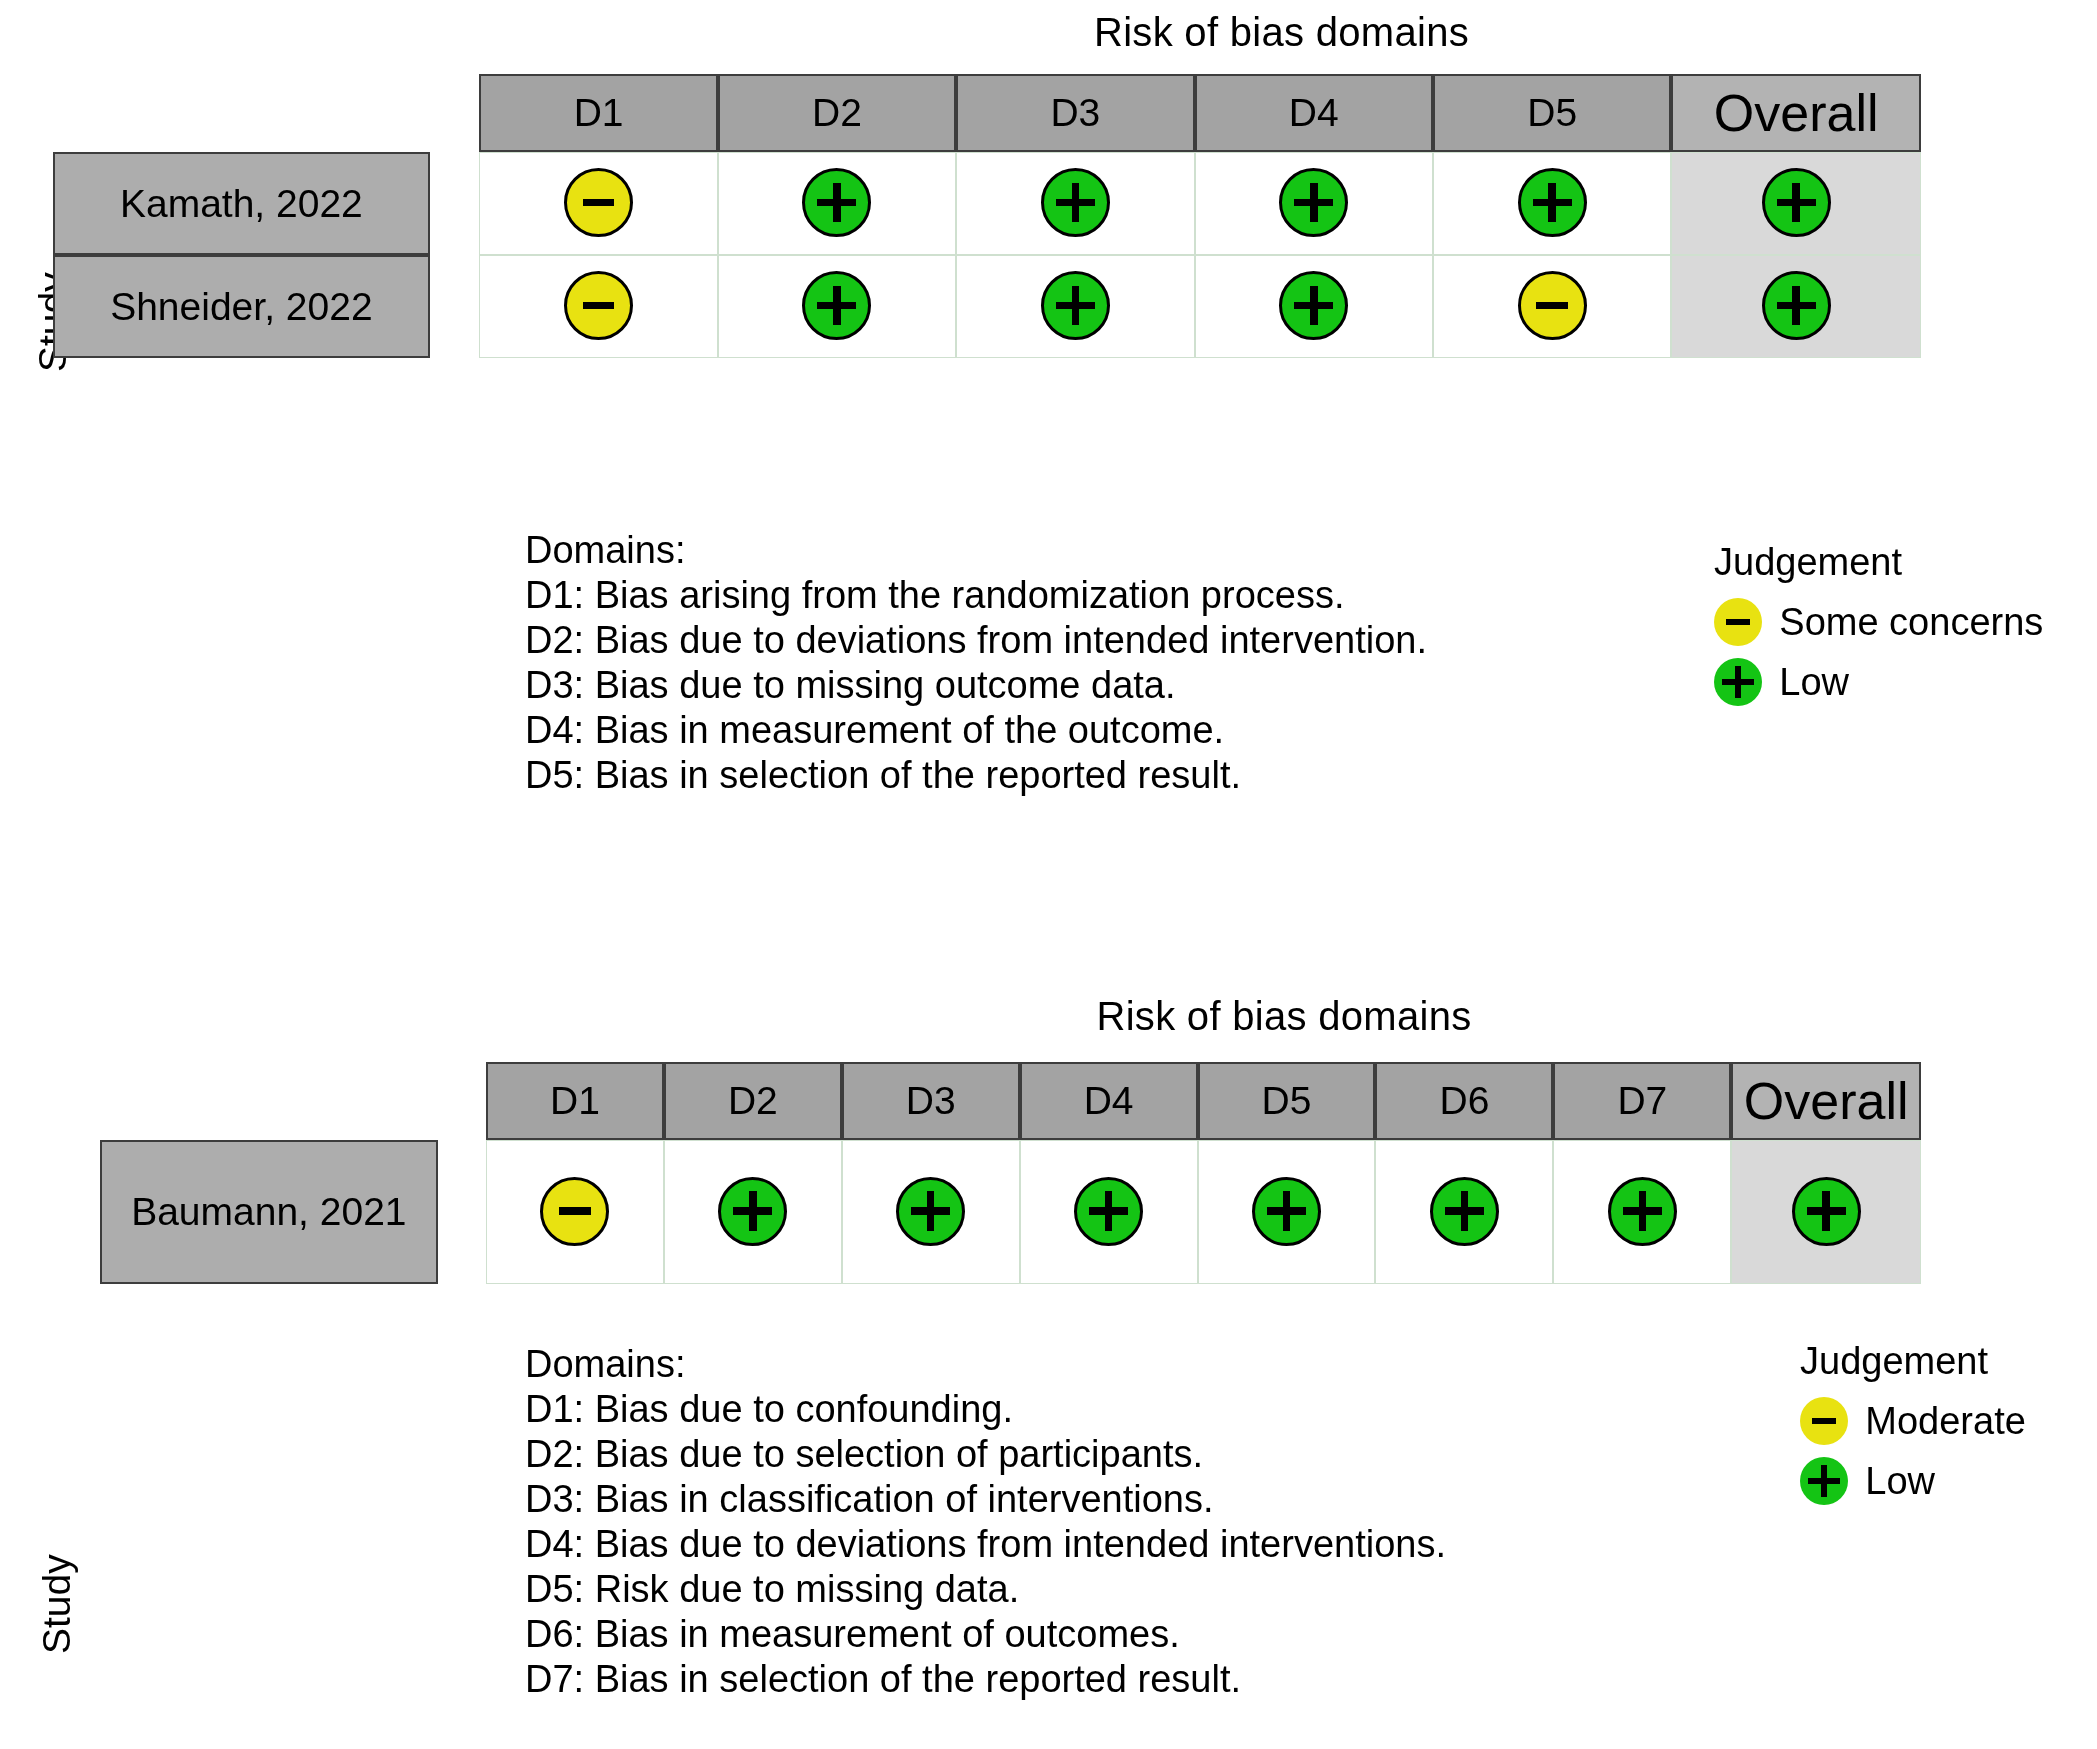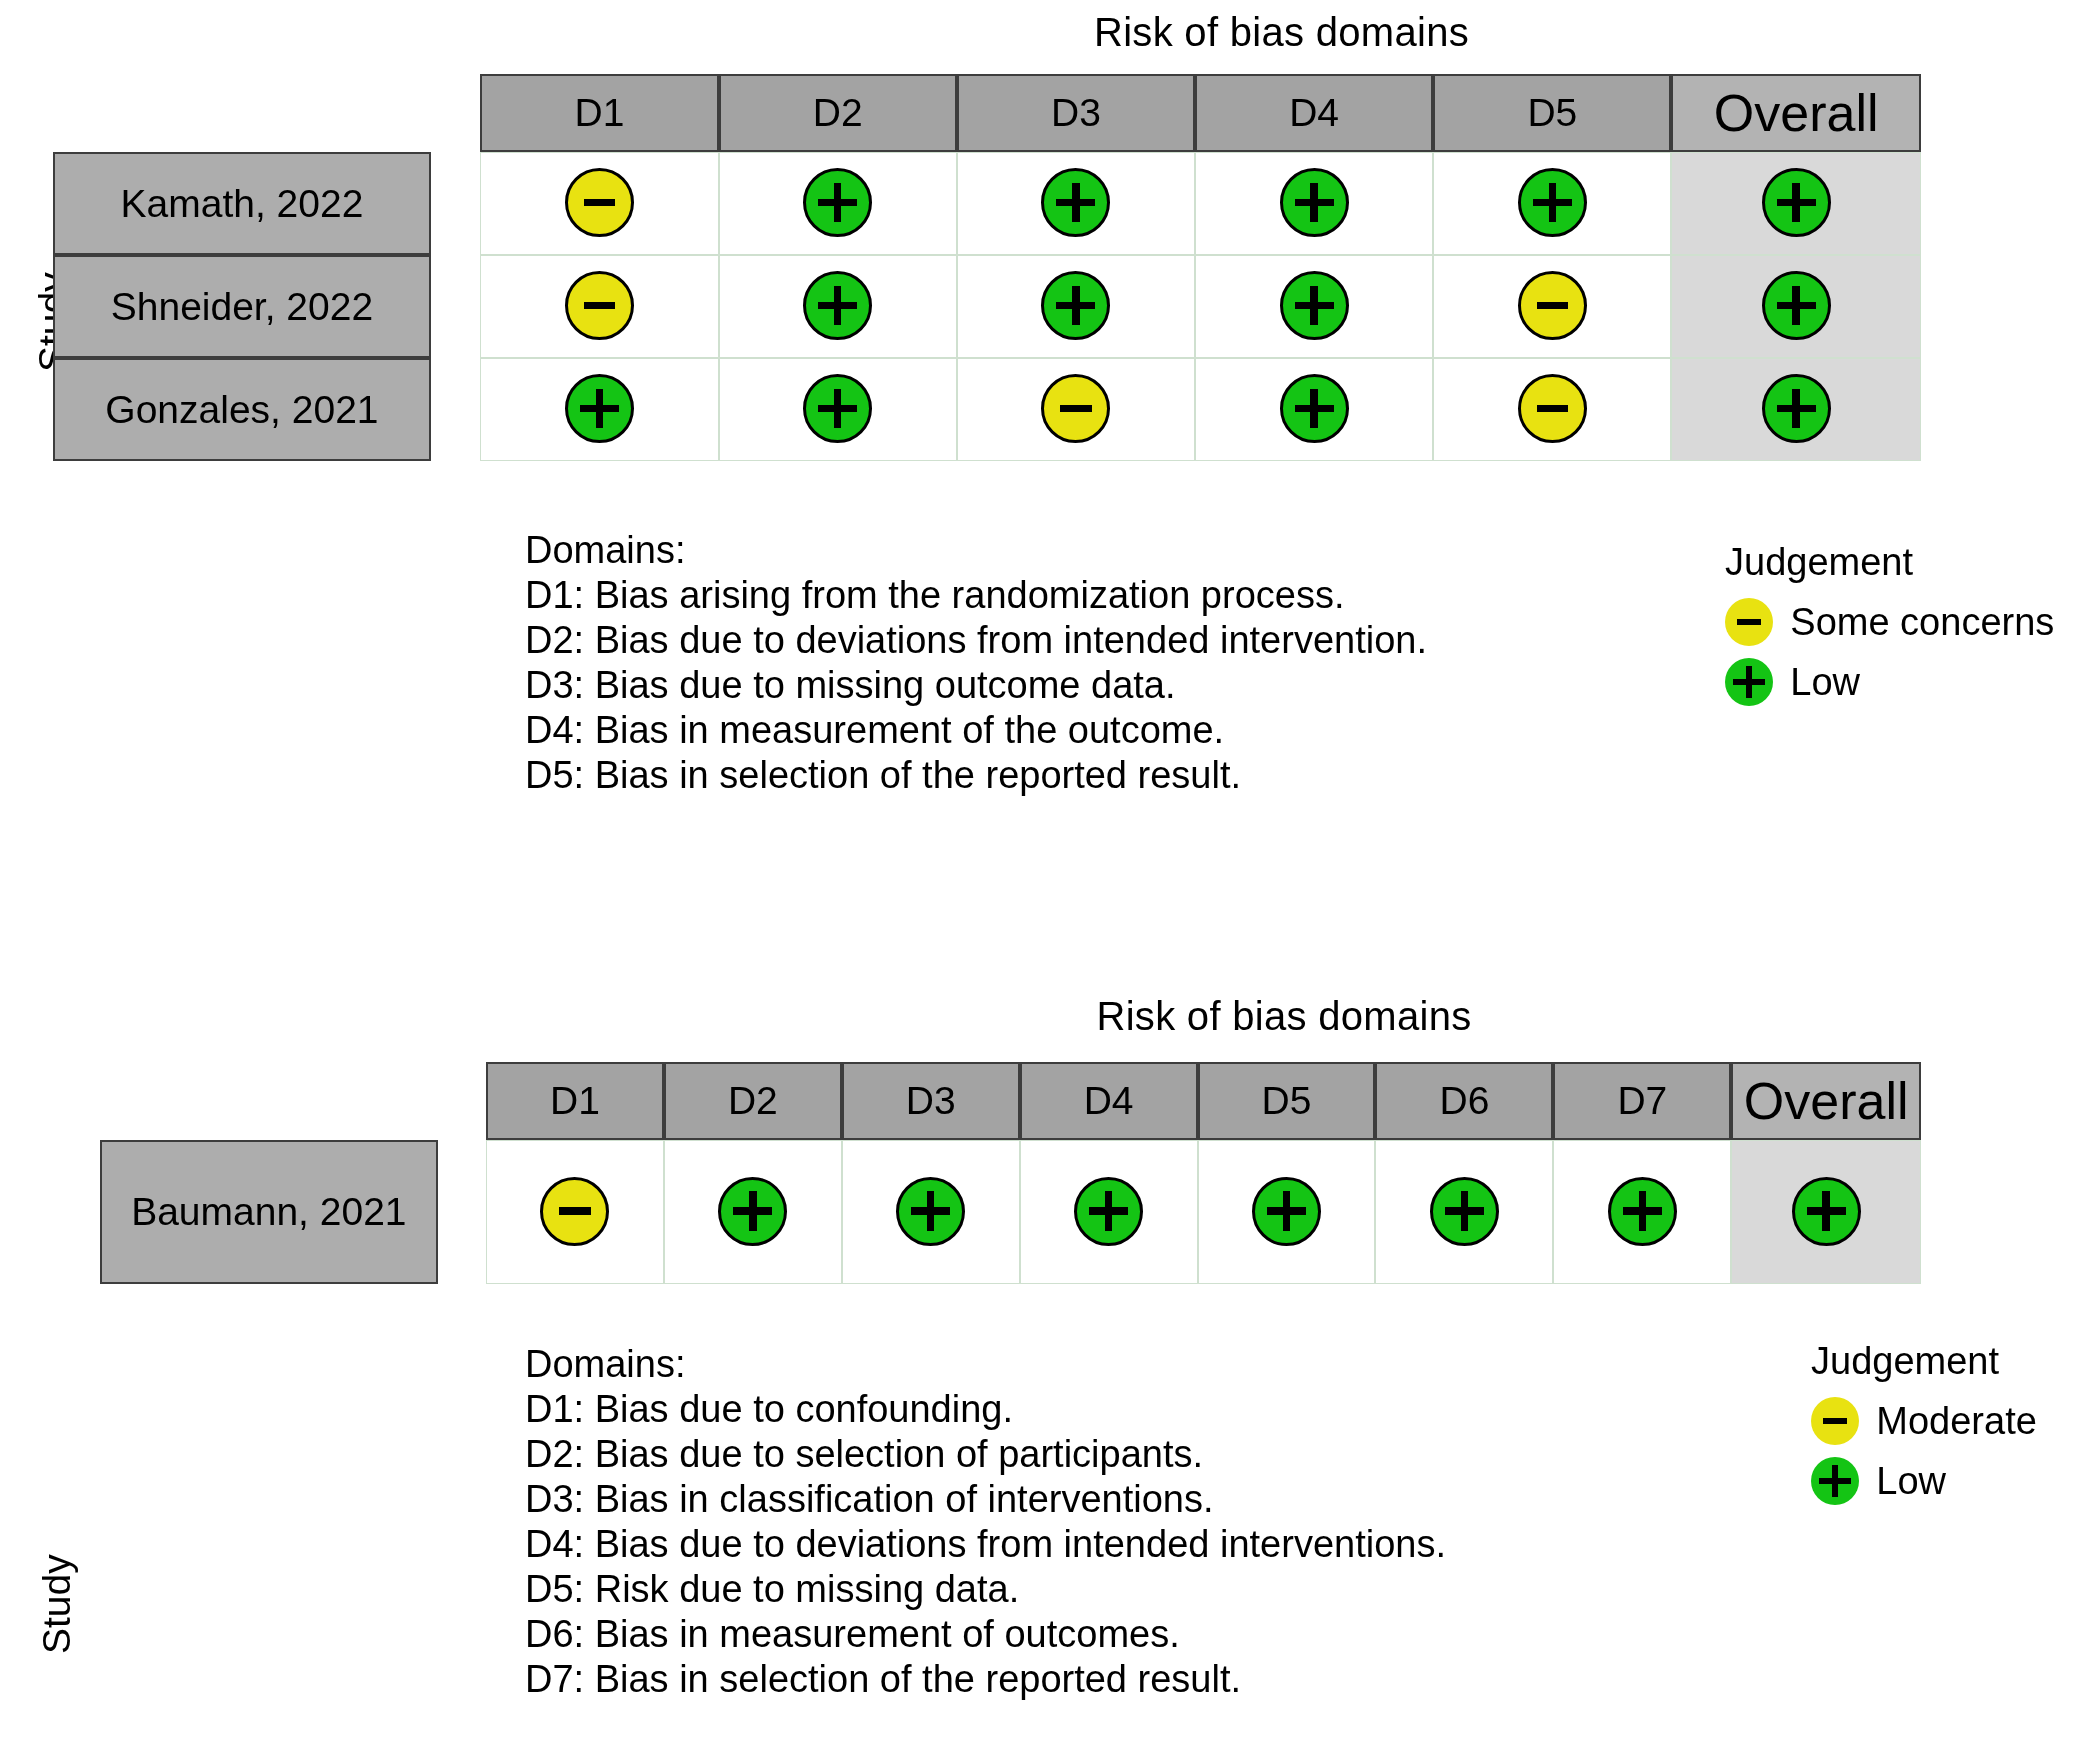--- a/index.html
+++ b/index.html
@@ -127,21 +127,21 @@
   
   .domains-block {
     position: absolute;
     font-size: 38px;
     line-height: 45px;
     white-space: nowrap;
   }
   .domains-block .dom-line { display: block; }
 
   
-  .legend-block { position: absolute; margin-left: 11px; }
+  .legend-block { position: absolute; }
   .legend-title {
     font-size: 38px;
     line-height: 38px;
     white-space: nowrap;
     margin-bottom: 17.3px;
   }
   .legend-row {
     display: flex;
     align-items: center;
     gap: 17.3px;
@@ -192,30 +192,20 @@
         <td class="dom-cell"><span class="token cell low"><i class="bar-h"></i><i class="bar-v"></i></span></td>
         <td class="dom-cell"><span class="token cell low"><i class="bar-h"></i><i class="bar-v"></i></span></td>
         <td class="overall-cell"><span class="token cell low"><i class="bar-h"></i><i class="bar-v"></i></span></td>
       </tr>
       <tr>
         <td class="study-cell">Shneider, 2022</td>
         <td class="gap-col"></td>
         <td class="dom-cell"><span class="token cell some"><i class="bar-h"></i></span></td>
         <td class="dom-cell"><span class="token cell low"><i class="bar-h"></i><i class="bar-v"></i></span></td>
         <td class="dom-cell"><span class="token cell low"><i class="bar-h"></i><i class="bar-v"></i></span></td>
-        <td class="dom-cell"><span class="token cell low"><i class="bar-h"></i><i class="bar-v"></i></span></td>
-        <td class="dom-cell"><span class="token cell some"><i class="bar-h"></i></span></td>
-        <td class="overall-cell"><span class="token cell low"><i class="bar-h"></i><i class="bar-v"></i></span></td>
-      </tr>
-      <tr>
-        <td class="study-cell">Gonzales, 2021</td>
-        <td class="gap-col"></td>
-        <td class="dom-cell"><span class="token cell low"><i class="bar-h"></i><i class="bar-v"></i></span></td>
-        <td class="dom-cell"><span class="token cell low"><i class="bar-h"></i><i class="bar-v"></i></span></td>
-        <td class="dom-cell"><span class="token cell some"><i class="bar-h"></i></span></td>
         <td class="dom-cell"><span class="token cell low"><i class="bar-h"></i><i class="bar-v"></i></span></td>
         <td class="dom-cell"><span class="token cell some"><i class="bar-h"></i></span></td>
         <td class="overall-cell"><span class="token cell low"><i class="bar-h"></i><i class="bar-v"></i></span></td>
       </tr>
     </tbody>
   </table>
 
   <div class="domains-block" style="left:525px; top:528px;">
     <span class="dom-line">Domains:</span>
     <span class="dom-line">D1: Bias arising from the randomization process.</span>

